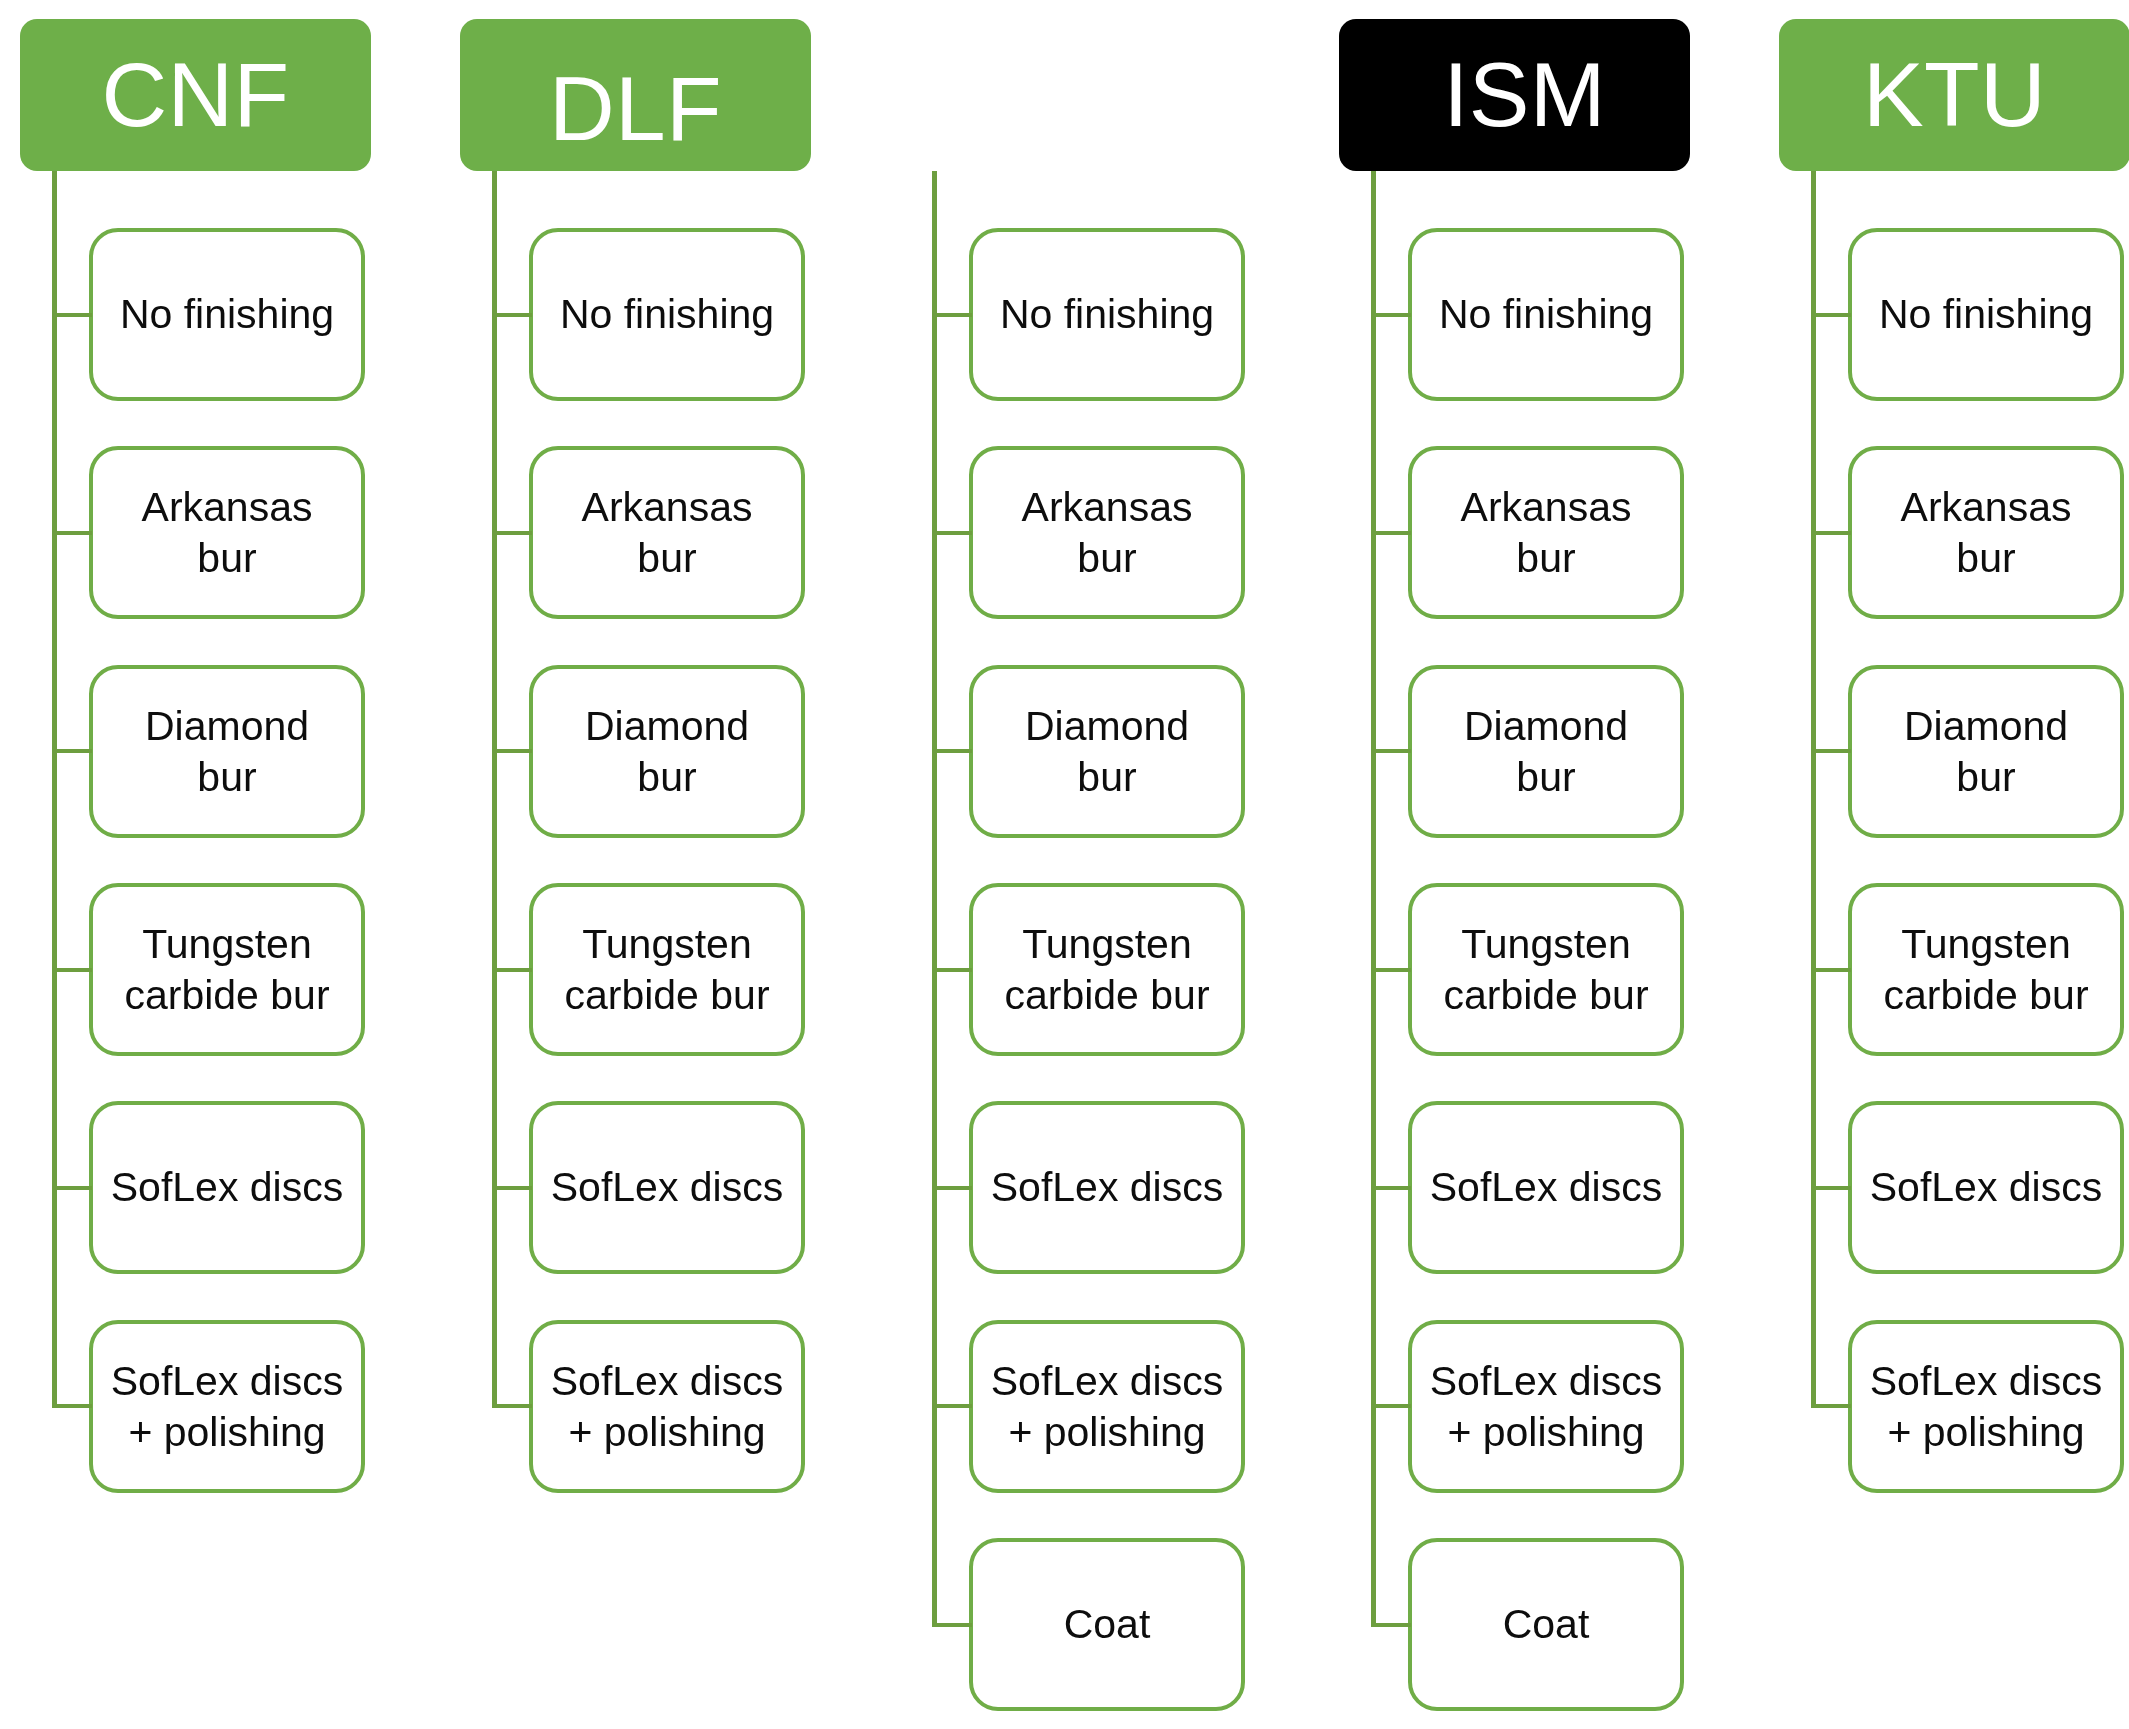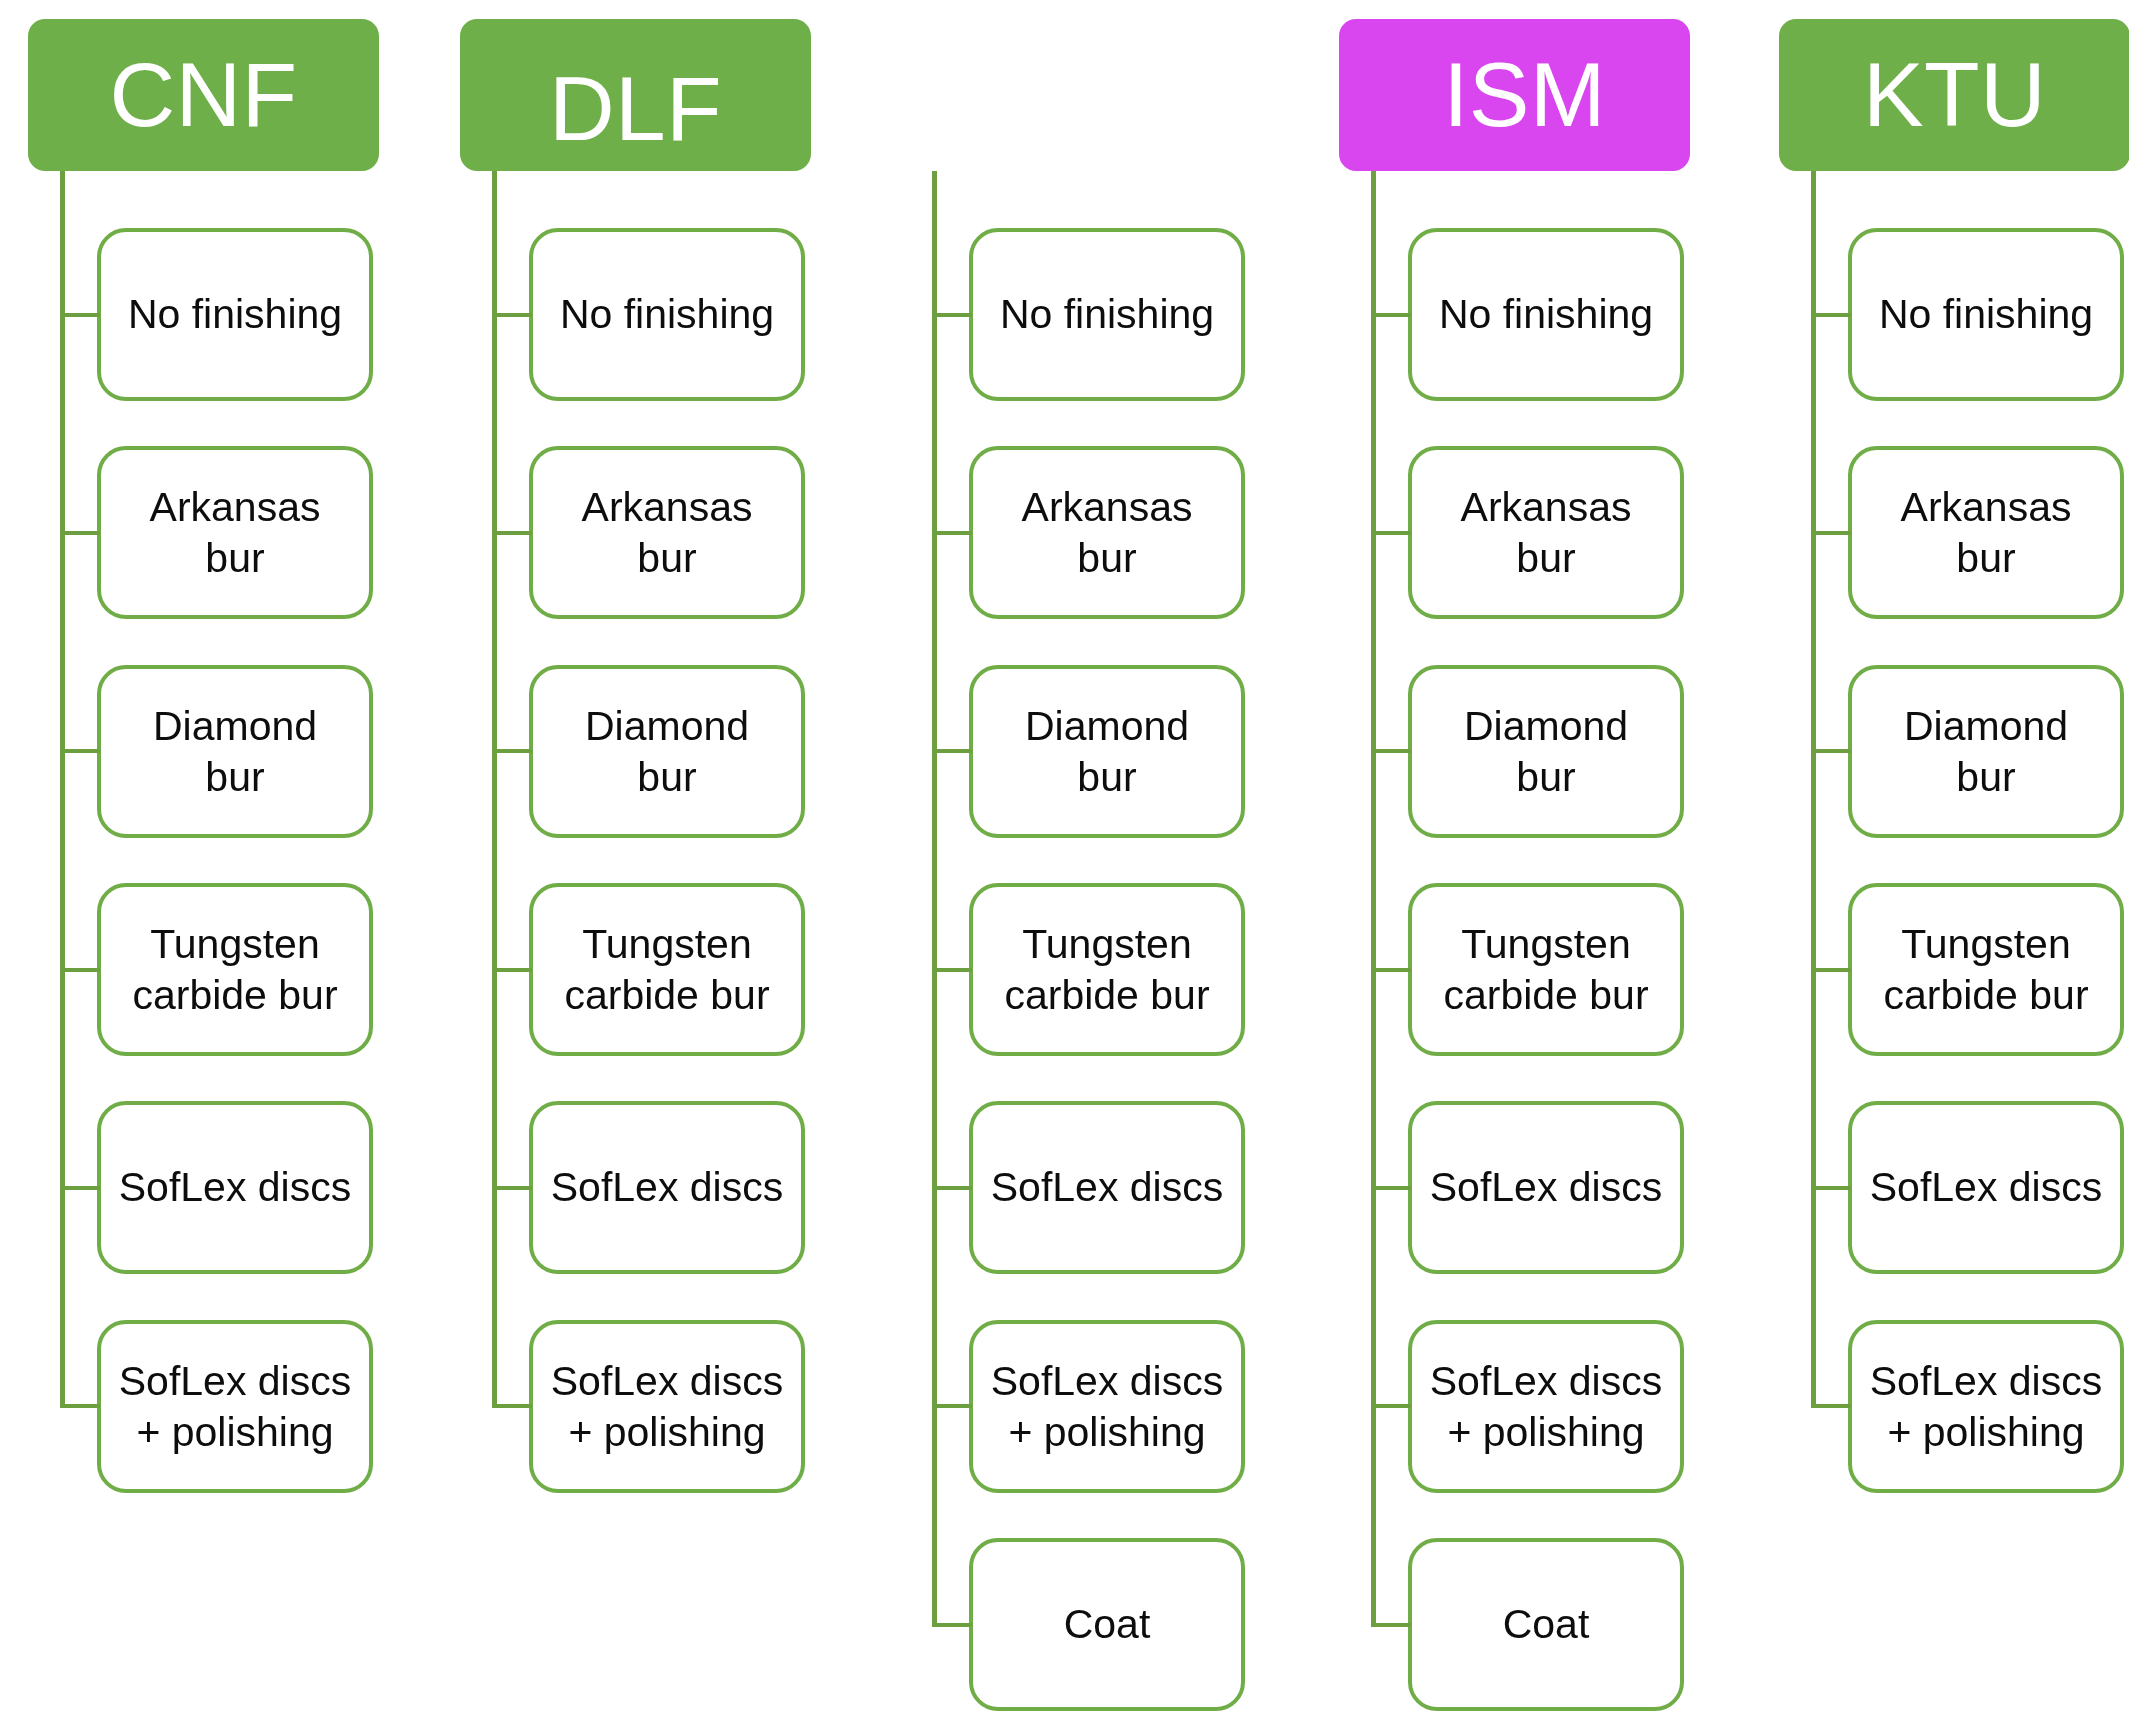--- a/index.html
+++ b/index.html
@@ -75,21 +75,21 @@
     line-height: 1.22;
     font-weight: 400;
     padding: 0 9.3px;
     white-space: pre-line;
   }
 </style>
 </head>
 <body>
 
 <div id="canvas">
-    <div class="column" style="left: 28px;">
+    <div class="column" style="left: 20px;">
       <div class="col-header" style="background: rgb(110, 175, 73);">
         <span class="col-header-label" style="color: rgb(255, 255, 255);">CNF</span>
       </div>
       <div class="node" style="top: 228px; height: 173px; border-color: rgb(112, 173, 71); background: rgb(255, 255, 255);">
         <span class="node-label" style="color: rgb(13, 13, 13);">No finishing</span>
       </div>
       <div class="stub" style="top: 313px; width: 40px; background: rgb(109, 158, 63);"></div>
       <div class="node" style="top: 446px; height: 173px; border-color: rgb(112, 173, 71); background: rgb(255, 255, 255);">
         <span class="node-label" style="color: rgb(13, 13, 13);">Arkansas
 bur</span>
@@ -179,21 +179,21 @@
 + polishing</span>
       </div>
       <div class="stub" style="top: 1404px; width: 40px; background: rgb(109, 158, 63);"></div>
       <div class="node" style="top: 1538px; height: 173px; border-color: rgb(112, 173, 71); background: rgb(255, 255, 255);">
         <span class="node-label" style="color: rgb(13, 13, 13);">Coat</span>
       </div>
       <div class="stub" style="top: 1623px; width: 40px; background: rgb(109, 158, 63);"></div>
       <div class="spine" style="top: 171px; height: 1454px; background: rgb(109, 158, 63);"></div>
     </div>
     <div class="column" style="left: 1339px;">
-      <div class="col-header" style="background: #d946ef; padding-left: 20px;">
+      <div class="col-header" style="background: #000000; padding-left: 20px;">
         <span class="col-header-label" style="color: rgb(255, 255, 255);">ISM</span>
       </div>
       <div class="node" style="top: 228px; height: 173px; border-color: rgb(112, 173, 71); background: rgb(255, 255, 255);">
         <span class="node-label" style="color: rgb(13, 13, 13);">No finishing</span>
       </div>
       <div class="stub" style="top: 313px; width: 40px; background: rgb(109, 158, 63);"></div>
       <div class="node" style="top: 446px; height: 173px; border-color: rgb(112, 173, 71); background: rgb(255, 255, 255);">
         <span class="node-label" style="color: rgb(13, 13, 13);">Arkansas
 bur</span>
       </div>

